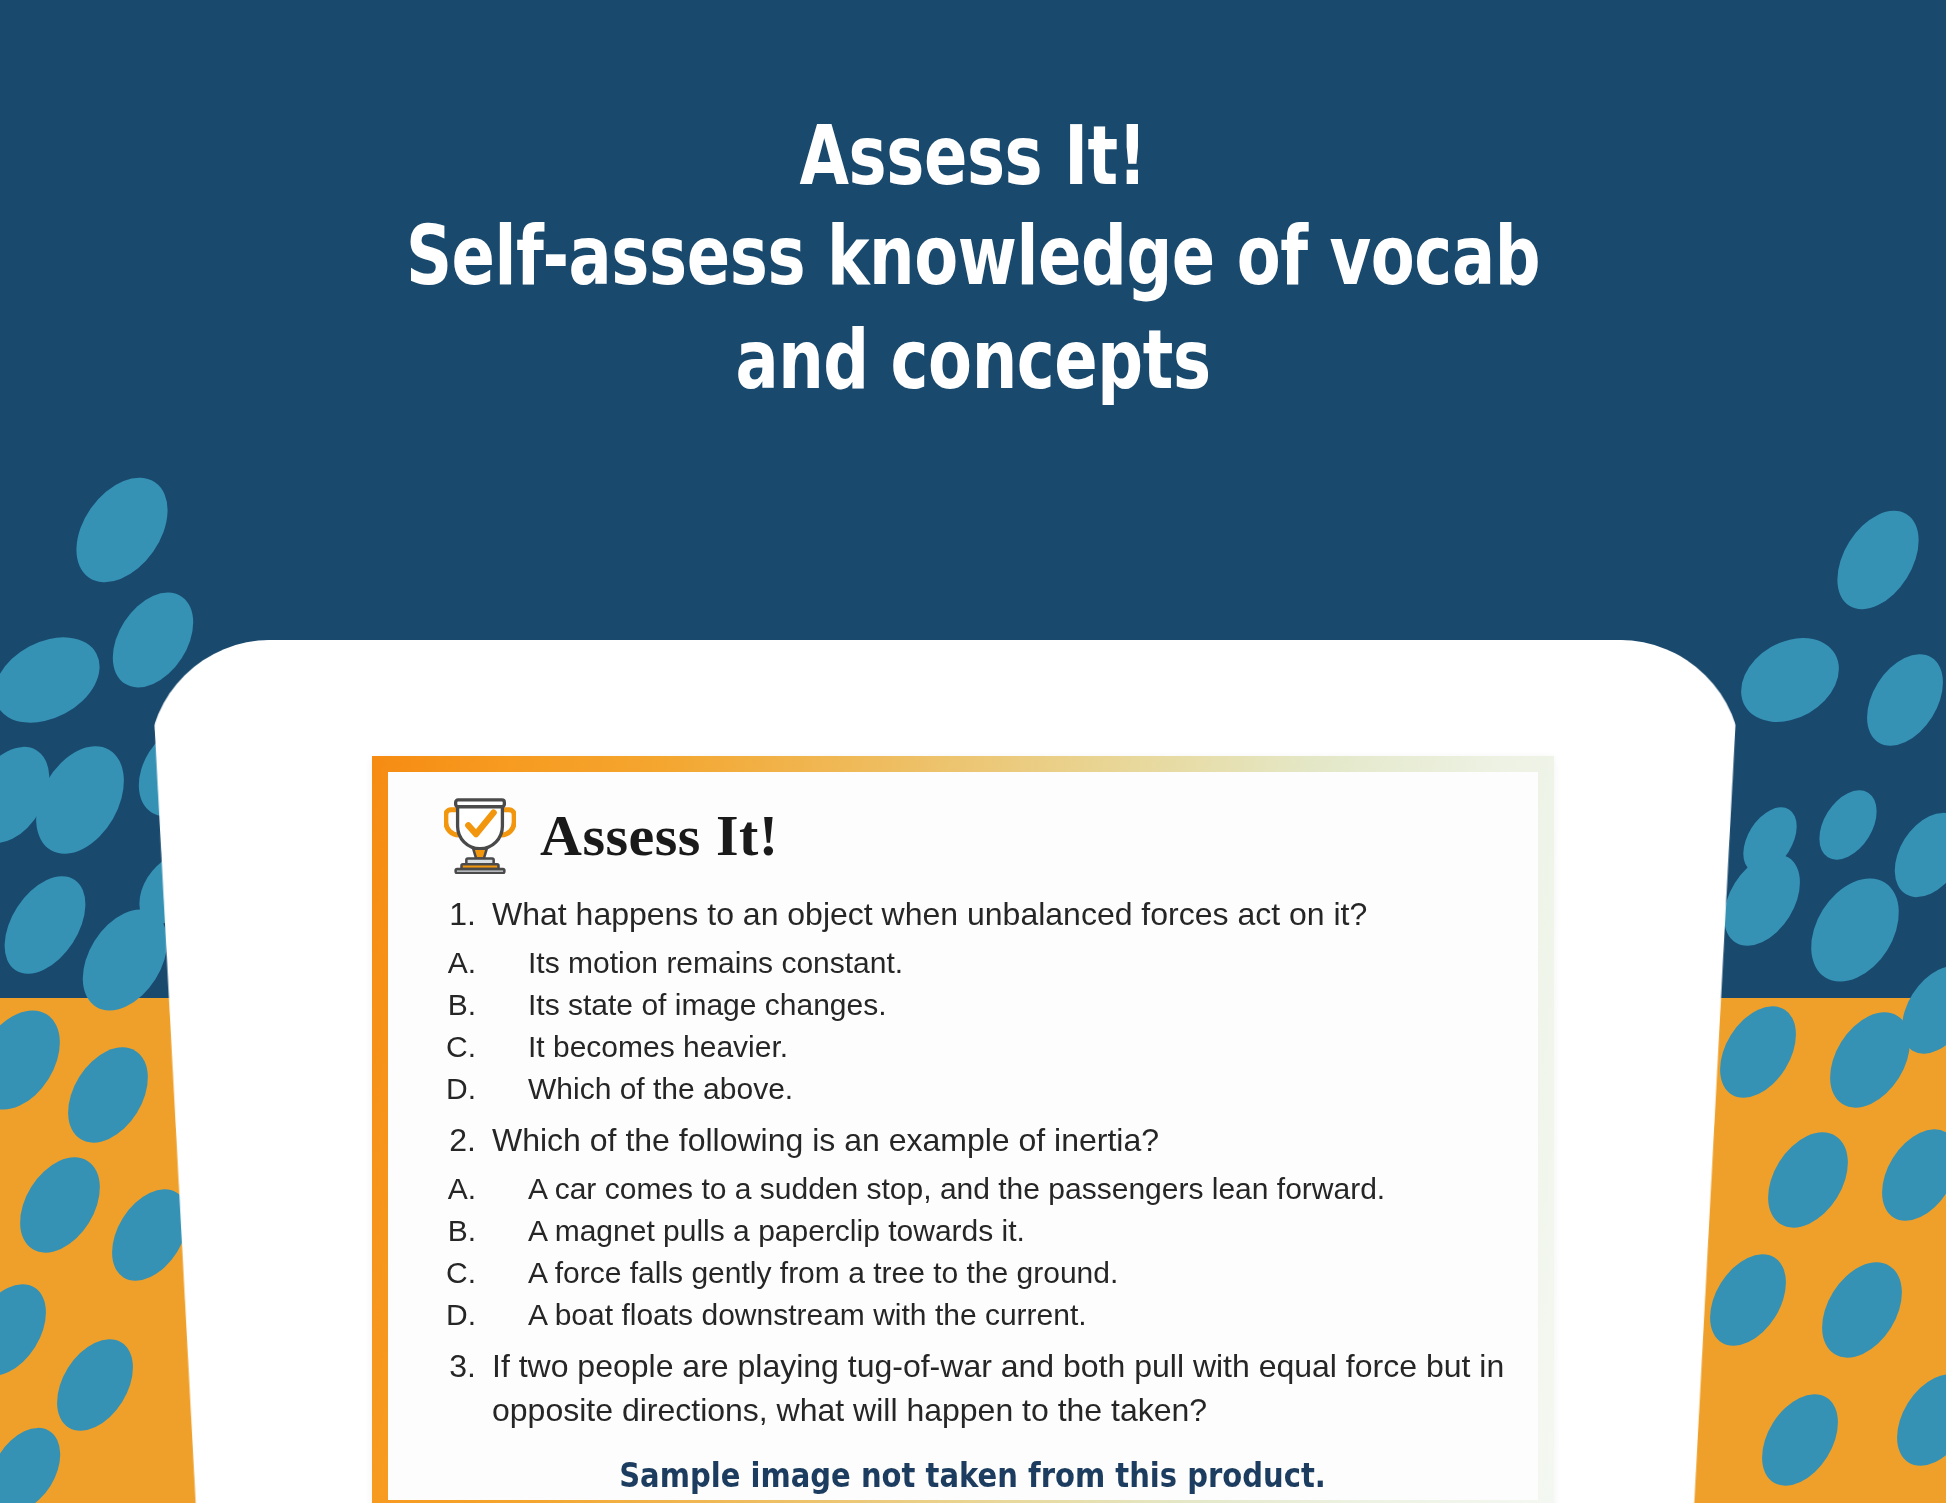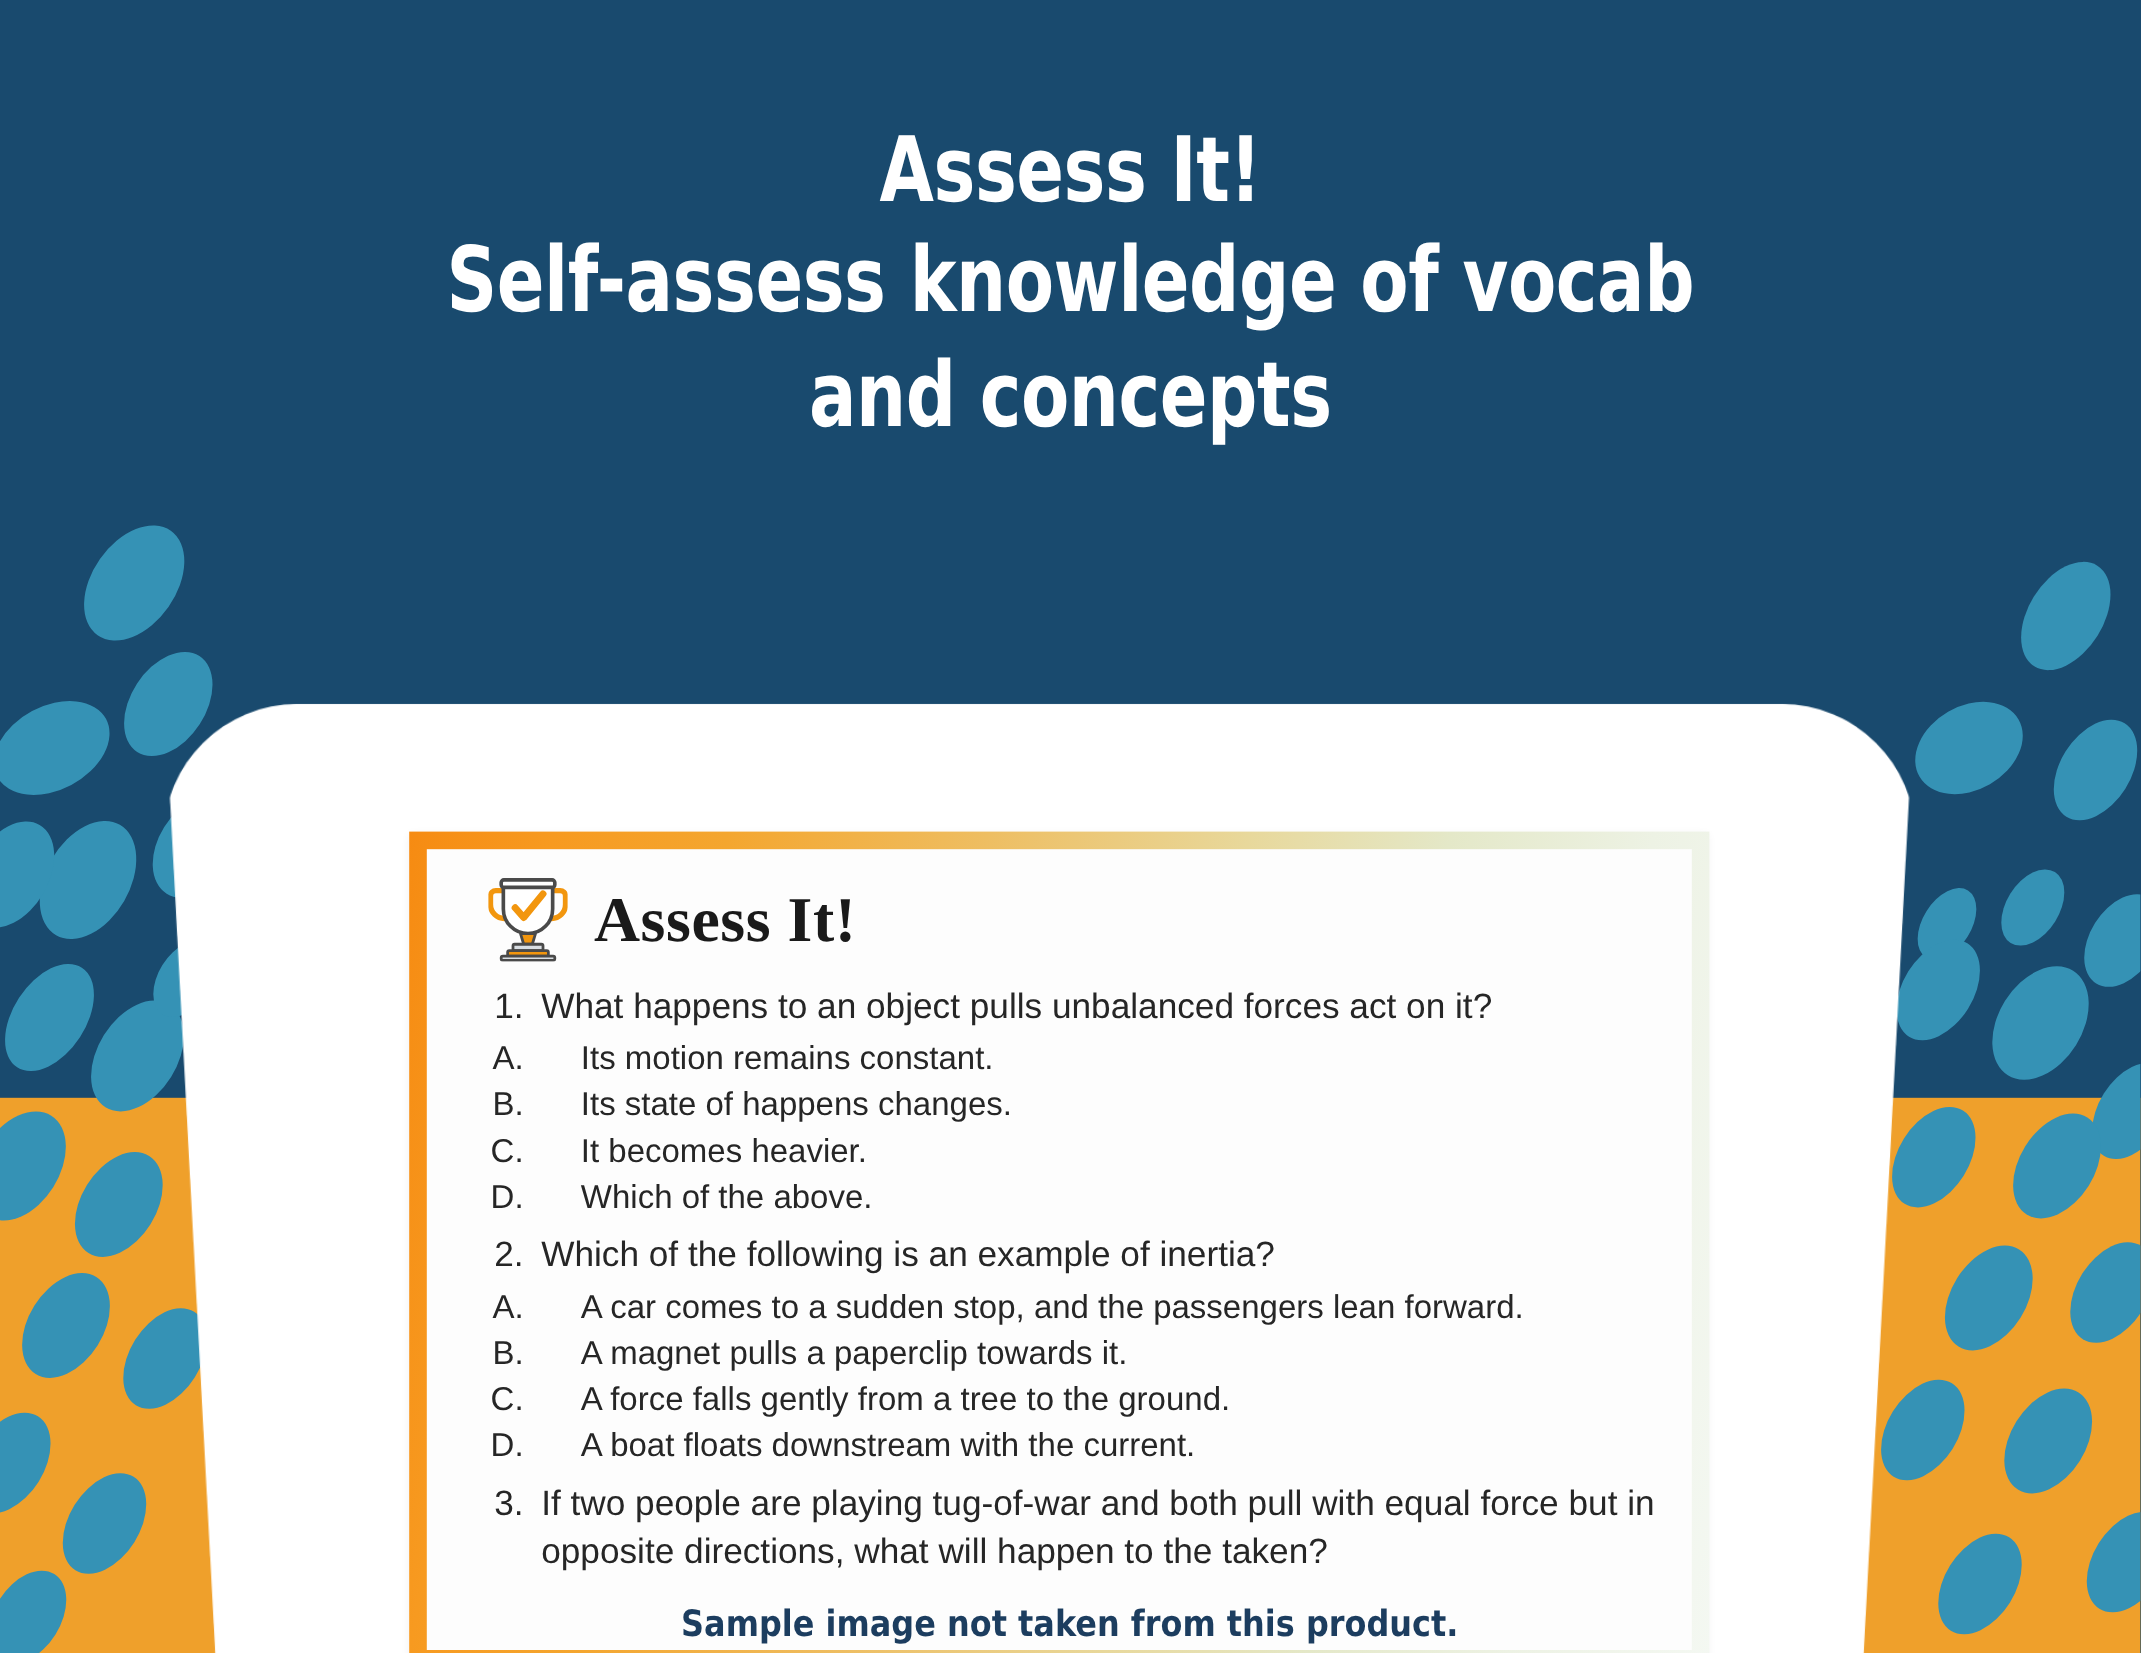--- a/index.html
+++ b/index.html
@@ -200,30 +200,30 @@
           <rect x="11" y="73" width="50" height="4" rx="1.5" fill="#D9DEE3" stroke="#4A4A4A" stroke-width="2.6"></rect>
         </svg>
         <div class="ws-title">Assess It!</div>
       </div>
 
       <ul class="q-list">
 
         <li class="q-block q1">
           <div class="q-row">
             <span class="q-num">1.</span>
-            <span class="q-text">What happens to an object pulls unbalanced forces act on it?</span>
+            <span class="q-text">What happens to an object when unbalanced forces act on it?</span>
           </div>
           <ul class="opt-list">
             <li class="opt-row">
               <span class="opt-letter">A.</span>
               <span class="opt-text">Its motion remains constant.</span>
             </li>
             <li class="opt-row">
               <span class="opt-letter">B.</span>
-              <span class="opt-text">Its state of happens changes.</span>
+              <span class="opt-text">Its state of image changes.</span>
             </li>
             <li class="opt-row">
               <span class="opt-letter">C.</span>
               <span class="opt-text">It becomes heavier.</span>
             </li>
             <li class="opt-row">
               <span class="opt-letter">D.</span>
               <span class="opt-text">Which of the above.</span>
             </li>
           </ul>

